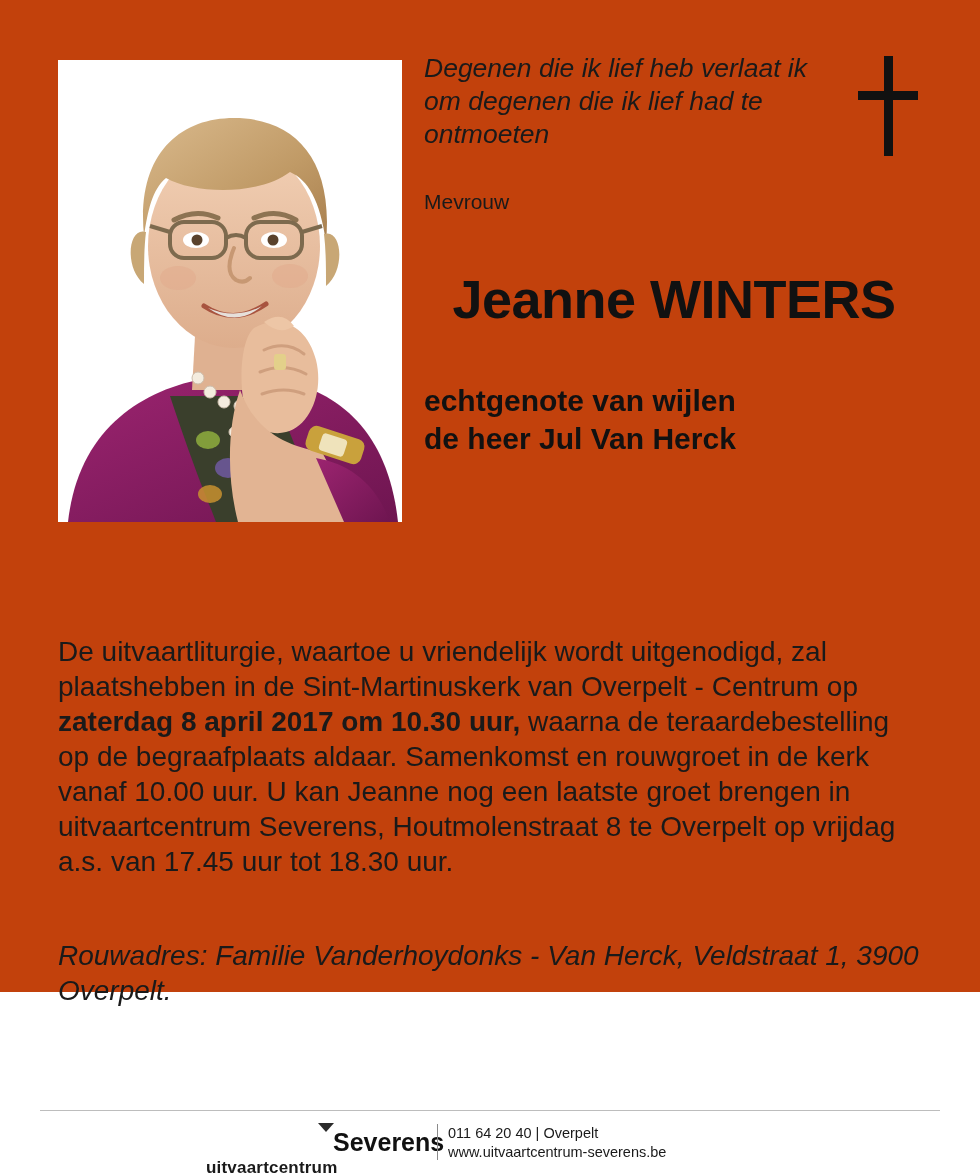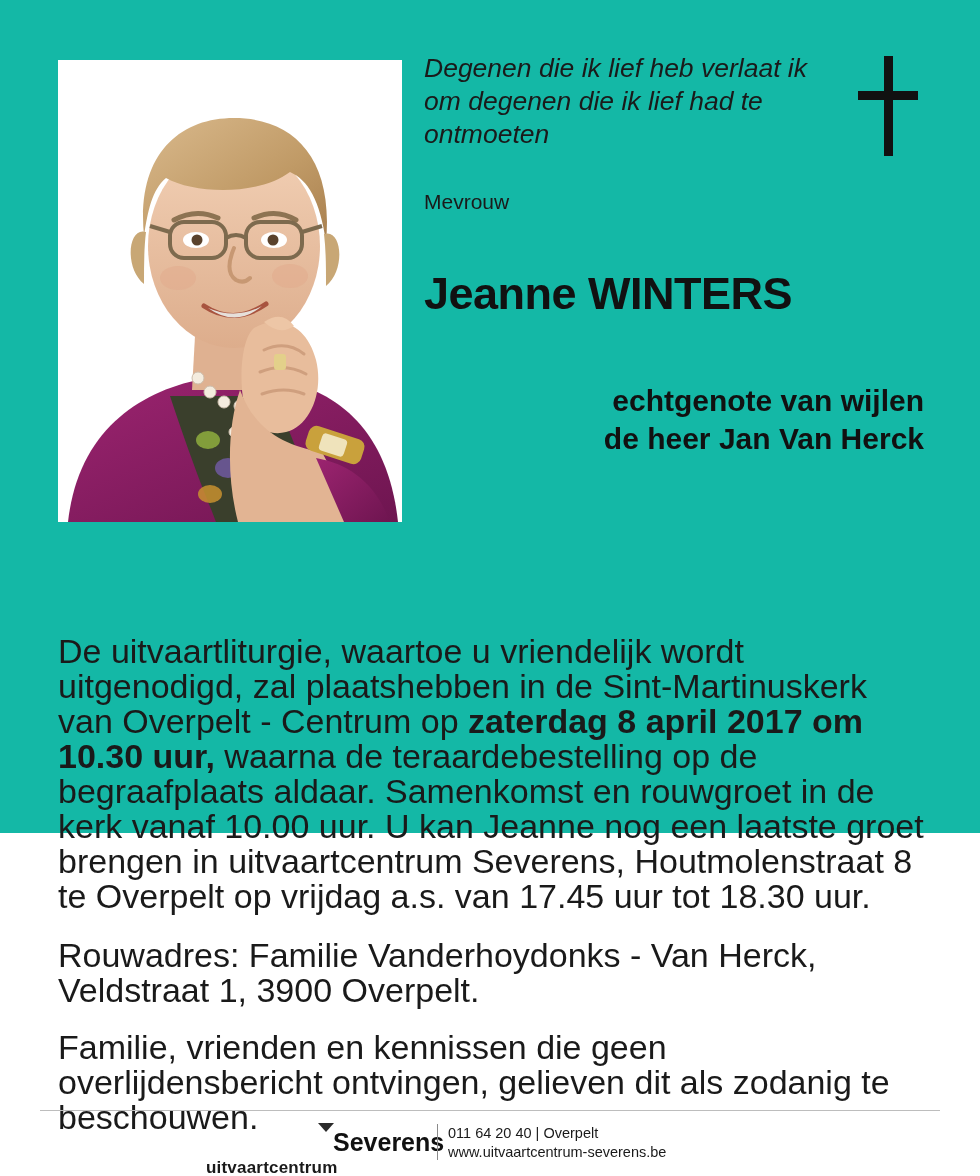--- a/index.html
+++ b/index.html
@@ -13,22 +13,22 @@
     font-family: "Liberation Sans", sans-serif;
     color: #1a1a1a;
     position: relative;
     overflow: hidden;
   }
 
   .card {
     position: absolute;
     left: 0; top: 0;
     width: 980px;
-    height: 833px;
-    background: #14b8a6;
+    height: 992px;
+    background: #c2410c;
   }
 
   
   .top {
     position: absolute;
     left: 0; top: 0;
     width: 980px;
     height: 522px;
   }
 
@@ -85,34 +85,34 @@
     top: 190px;
     font-size: 21px;
     color: #1a1a1a;
   }
 
   .name {
     position: absolute;
     left: 424px;
     top: 268px;
     width: 500px;
-    text-align: left;
-    font-size: 45px;
+    text-align: center;
+    font-size: 54px;
     font-weight: bold;
     letter-spacing: -0.5px;
     color: #111;
     white-space: nowrap;
   }
 
   .spouse {
     position: absolute;
     left: 424px;
     top: 382px;
     width: 500px;
-    text-align: right;
+    text-align: left;
     font-size: 30px;
     font-weight: bold;
     line-height: 38px;
     color: #111;
   }
 
   
   .birth {
     position: absolute;
     left: 58px;
@@ -121,26 +121,26 @@
     text-align: center;
     font-size: 26px;
     line-height: 34px;
     color: #1a1a1a;
   }
 
   .para {
     position: absolute;
     left: 58px;
     width: 870px;
-    font-size: 34px;
+    font-size: 28px;
     line-height: 35px;
     color: #1a1a1a;
   }
   .p1 { top: 634px; }
-  .p2 { top: 938px; }
+  .p2 { top: 938px; font-style: italic; }
   .p3 { top: 1030px; }
 
   .para b { font-weight: bold; }
 
   
   .footer-rule {
     position: absolute;
     left: 40px;
     top: 1110px;
     width: 900px;
@@ -323,32 +323,31 @@
       <div class="v"></div>
       <div class="h"></div>
     </div>
 
     <div class="salutation">Mevrouw</div>
 
     <div class="name">Jeanne WINTERS</div>
 
     <div class="spouse">
       <div>echtgenote van wijlen</div>
-      <div>de heer Jan Van Herck</div>
+      <div>de heer Jul Van Herck</div>
     </div>
   </div>
 
 
   <div class="para p1">
     <span>De uitvaartliturgie, waartoe u vriendelijk wordt uitgenodigd, zal plaatshebben in de Sint-Martinuskerk van Overpelt - Centrum op </span><b>zaterdag 8 april 2017 om 10.30 uur,</b><span> waarna de teraardebestelling op de begraafplaats aldaar. Samenkomst en rouwgroet in de kerk vanaf 10.00 uur. U kan Jeanne nog een laatste groet brengen in uitvaartcentrum Severens, Houtmolenstraat 8 te Overpelt op vrijdag a.s. van 17.45 uur tot 18.30 uur.</span>
   </div>
 
   <div class="para p2">Rouwadres: Familie Vanderhoydonks - Van Herck, Veldstraat 1, 3900 Overpelt.</div>
 
-  <div class="para p3">Familie, vrienden en kennissen die geen overlijdensbericht ontvingen, gelieven dit als zodanig te beschouwen.</div>
 
   <div class="footer-rule"></div>
 
   <div class="footer">
     <div class="logo">
       <div class="triangle"></div>
       <div class="lbl-small">uitvaartcentrum</div>
       <div class="lbl-big">Severens</div>
     </div>
     <div class="divider-v"></div>

